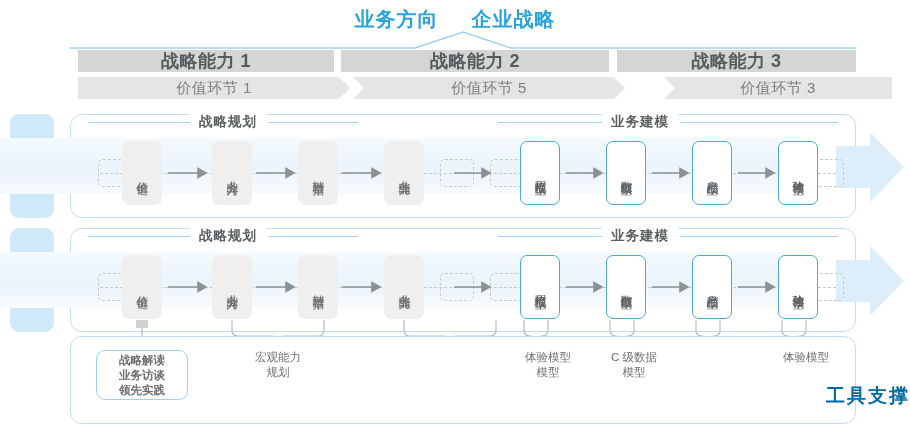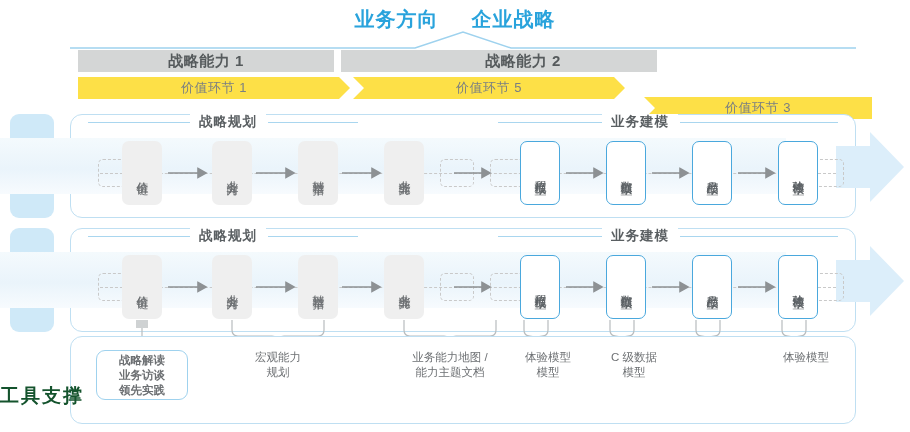--- a/index.html
+++ b/index.html
@@ -29,30 +29,30 @@
   .title-gap{width:24px;display:inline-block;}
 
   
   .vision-connector{position:absolute;left:0;top:30px;width:910px;height:20px;}
 
   
   .cap-bar{
     position:absolute;top:50px;height:22px;
     background:#d4d6d6;
     color:#555a5c;
-    font-size:15px;font-weight:bold;
+    font-size:18px;font-weight:bold;
     display:flex;align-items:center;justify-content:center;
     letter-spacing:.5px;
   }
   
   .val-bar{
     position:absolute;top:77px;height:22px;
-    background:#fde047;
+    background:#e5e5e5;
     color:#7a7f82;
-    font-size:13px;
+    font-size:15px;
     display:flex;align-items:center;justify-content:center;
     letter-spacing:.5px;
   }
   .val-bar.chev{
     clip-path:polygon(0 0, calc(100% - 11px) 0, 100% 50%, calc(100% - 11px) 100%, 0 100%, 11px 50%);
   }
   .val-bar.chev-first{
     clip-path:polygon(0 0, calc(100% - 11px) 0, 100% 50%, calc(100% - 11px) 100%, 0 100%);
   }
   .val-bar.chev-last{
@@ -134,22 +134,22 @@
 
   
   .tool-box{
     position:absolute;left:70px;top:336px;width:786px;height:88px;
     border:1.4px solid #bfdff2;border-radius:12px;
     box-sizing:border-box;
     background:#ffffff;
   }
   .tool-title{
     position:absolute;left:0;top:383px;width:910px;
-    text-align:left;
-    font-size:19px;font-weight:bold;color:#14532d;
+    text-align:right;
+    font-size:19px;font-weight:bold;color:#0369a1;
     letter-spacing:2px;
   }
   .note{
     position:absolute;
     text-align:center;
     font-size:11.5px;line-height:15px;color:#6d7073;
     white-space:pre-line;
   }
   .note-box{
     position:absolute;
@@ -175,25 +175,26 @@
     <span>企业战略</span>
   </div>
 
   <div class="vision-connector">
     <svg width="910" height="20" viewBox="0 0 910 20">
       <path d="M70 18 L415 18 L463 2 L511 18 L856 18" fill="none" stroke="#9ed2ee" stroke-width="1.4"></path>
     </svg>
   </div>
 
   <div class="cap-bar" style="left:78px;width:256px;">战略能力 1</div>
-  <div class="cap-bar" style="left:341px;width:268px;padding-left:48px;">战略能力 2</div>
+  <div class="cap-bar" style="left:341px;width:268px;">战略能力 2</div>
+  <div class="cap-bar" style="left:617px;width:239px;">战略能力 3</div>
 
   <div class="val-bar chev-first" style="left:78px;width:272px;">价值环节 1</div>
   <div class="val-bar chev" style="left:353px;width:272px;">价值环节 5</div>
-  <div class="val-bar chev-last" style="left:644px;width:228px;margin-top:20px;">价值环节 3</div>
+  <div class="val-bar chev-last" style="left:664px;width:228px;">价值环节 3</div>
 
   <div class="domain-tab" style="top:114px;height:104px;">
     <div class="vtext">业务领域 1</div>
   </div>
 
   <div class="row-box" style="top:114px;height:104px;"></div>
   <div class="row-band" style="top:138px;"></div>
 
   <div class="flow-arrow" style="left:836px;top:130px;">
     <svg width="70" height="74" viewBox="0 0 70 74">
@@ -383,22 +384,20 @@
   </div>
 
   <div class="tool-box"></div>
 
   <div class="note-box" style="left:96px;top:350px;width:92px;height:50px;font-weight:bold;">战略解读
 业务访谈
 领先实践</div>
 
   <div class="note" style="left:218px;top:350px;width:120px;">宏观能力
 规划</div>
-  <div class="note" style="left:378px;top:350px;width:144px;">业务能力地图 /
-能力主题文档</div>
   <div class="note" style="left:492px;top:350px;width:112px;">体验模型
 模型</div>
   <div class="note" style="left:578px;top:350px;width:112px;">C 级数据
 模型</div>
   <div class="note" style="left:750px;top:350px;width:112px;">体验模型</div>
 
   <div class="tool-title">工具支撑</div>
 
 </div>
 

